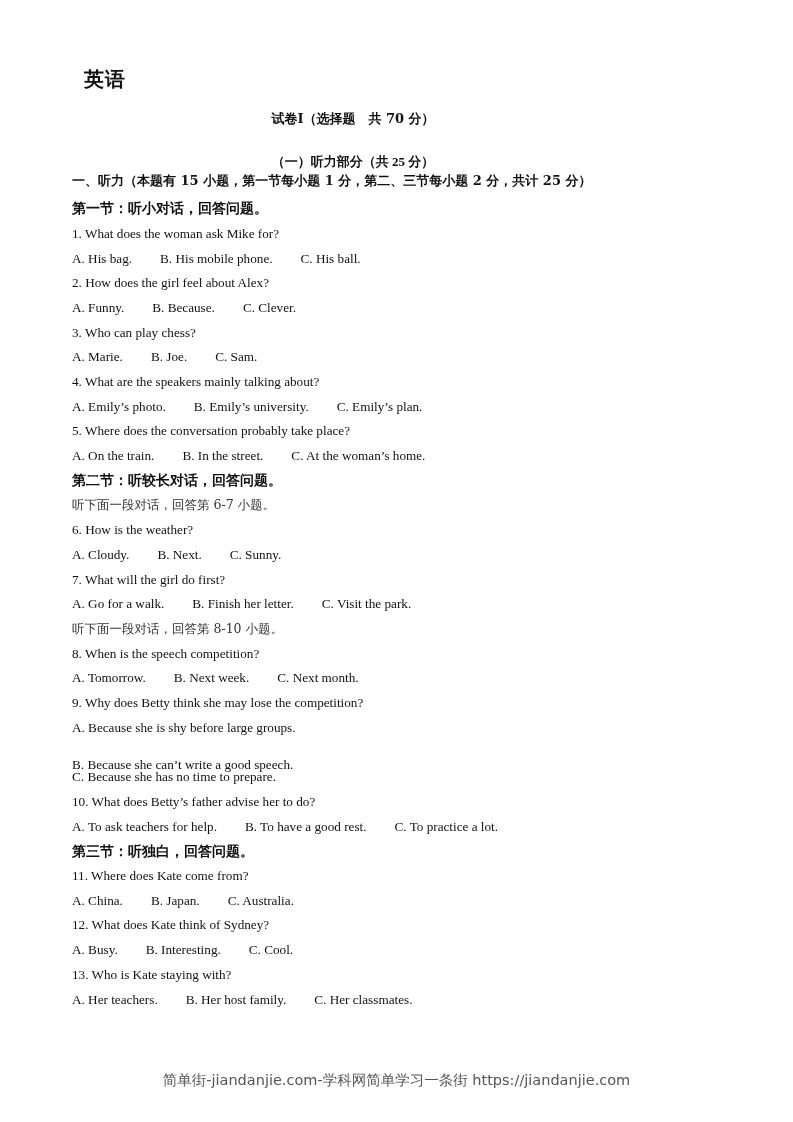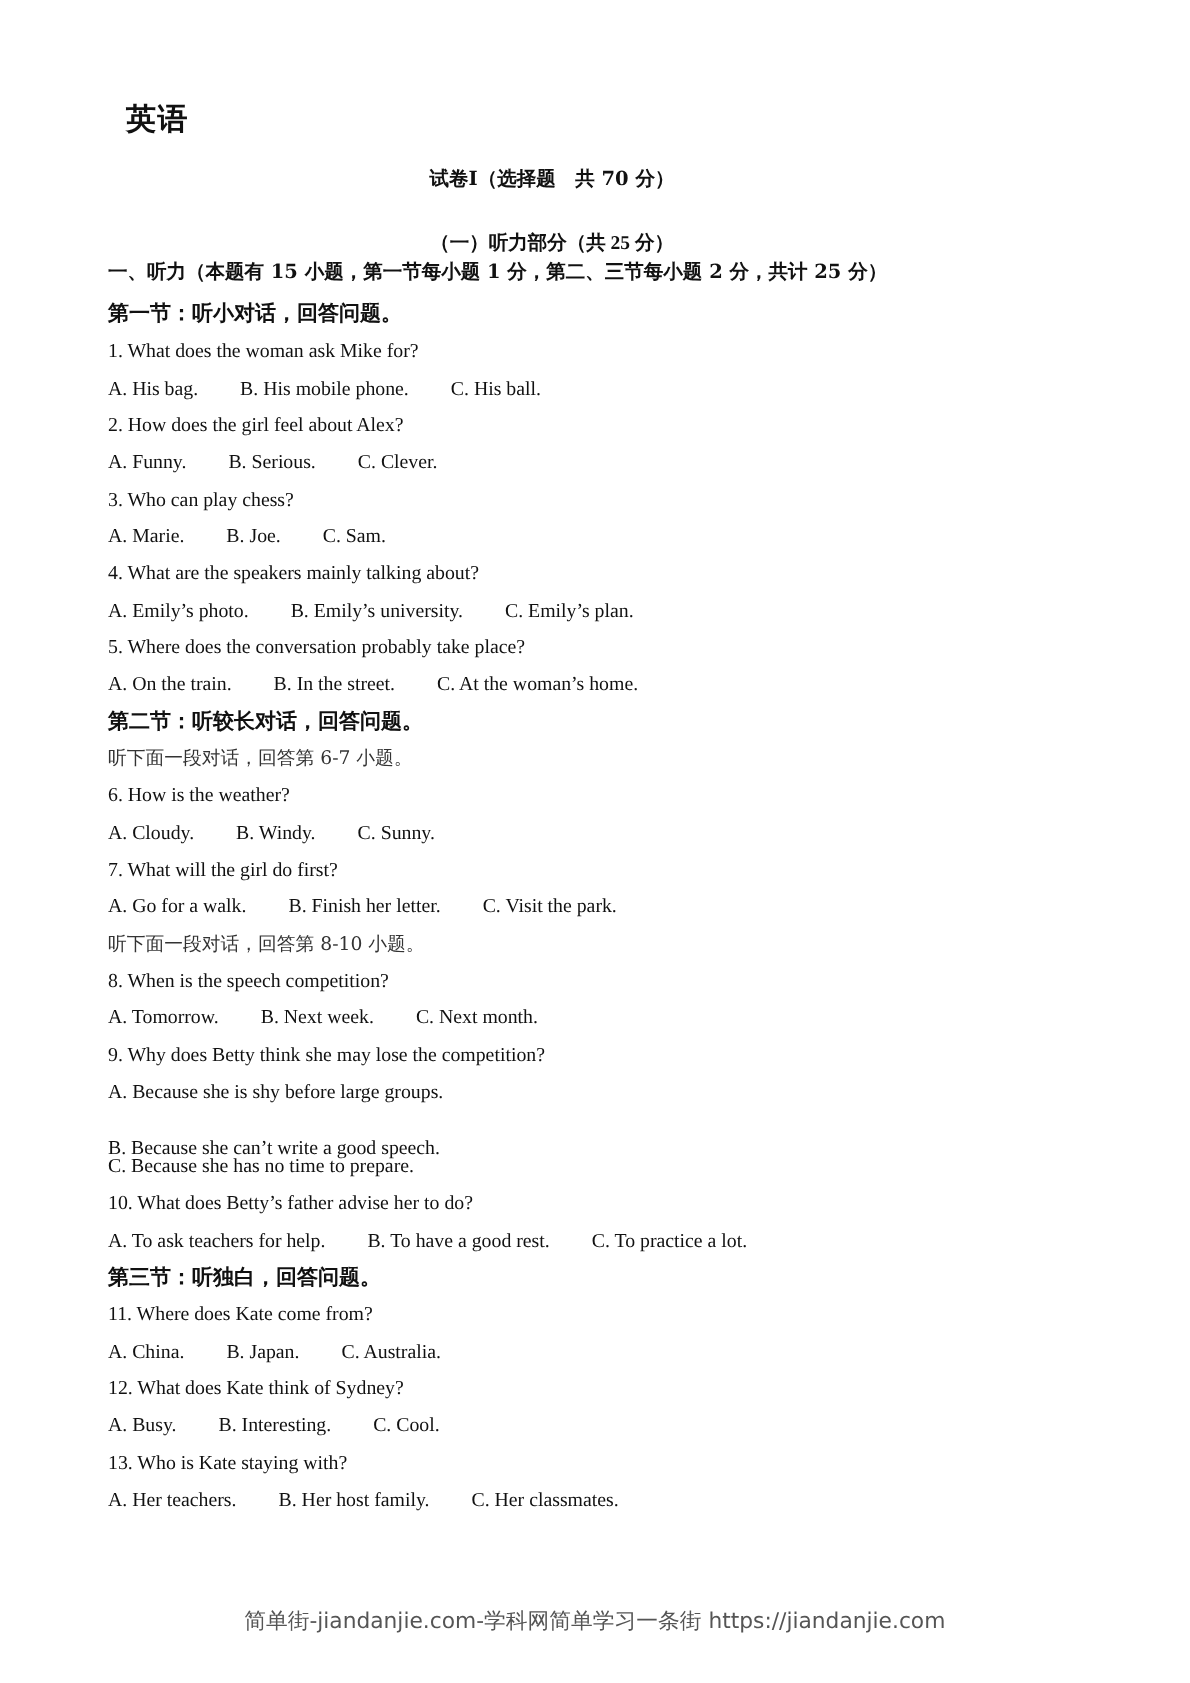--- a/index.html
+++ b/index.html
@@ -10,21 +10,21 @@
   }
   .page { position: absolute; left: 0; top: 0; width: 793px; height: 1122px; }
   .subject-title {
     position: absolute; left: 72px; top: 66px;
     font-family: "DejaVu Sans", sans-serif; font-weight: bold; font-size: 20px;
     letter-spacing: 1px;
     margin-left: 12px;
   }
   .center-heading {
     position: absolute; left: 0; width: 706px; text-align: center;
-    font-family: "DejaVu Serif", serif; font-weight: bold; font-size: 13px; padding-left: 15px;
+    font-family: "DejaVu Serif", serif; font-weight: bold; font-size: 13px;
   }
   .part-heading {
     position: absolute; left: 72px;
     font-family: "DejaVu Serif", serif; font-weight: bold; font-size: 13px;
     white-space: nowrap;
   }
   .section-heading {
     position: absolute; left: 72px;
     font-family: "DejaVu Sans", sans-serif; font-weight: bold; font-size: 14px;
     white-space: nowrap;
@@ -60,21 +60,21 @@
   <div class="line" style="top:226px;">1. What does the woman ask Mike for?</div>
   <div class="line options" style="top:251px;">
     <span>A. His bag.</span>
     <span>B. His mobile phone.</span>
     <span>C. His ball.</span>
   </div>
 
   <div class="line" style="top:275px;">2. How does the girl feel about Alex?</div>
   <div class="line options" style="top:300px;">
     <span>A. Funny.</span>
-    <span>B. Serious.</span>
+    <span>B. Because.</span>
     <span>C. Clever.</span>
   </div>
 
   <div class="line" style="top:325px;">3. Who can play chess?</div>
   <div class="line options" style="top:349px;justify-content:center;">
     <span>A. Marie.</span>
     <span>B. Joe.</span>
     <span>C. Sam.</span>
   </div>
 
@@ -91,21 +91,21 @@
     <span>B. In the street.</span>
     <span>C. At the woman’s home.</span>
   </div>
 
   <div class="section-heading" style="top:472px;">第二节：听较长对话，回答问题。</div>
   <div class="instruction" style="top:497px;">听下面一段对话，回答第 6-7 小题。</div>
 
   <div class="line" style="top:522px;">6. How is the weather?</div>
   <div class="line options" style="top:547px;">
     <span>A. Cloudy.</span>
-    <span>B. Windy.</span>
+    <span>B. Next.</span>
     <span>C. Sunny.</span>
   </div>
 
   <div class="line" style="top:572px;">7. What will the girl do first?</div>
   <div class="line options" style="top:596px;">
     <span>A. Go for a walk.</span>
     <span>B. Finish her letter.</span>
     <span>C. Visit the park.</span>
   </div>
 

